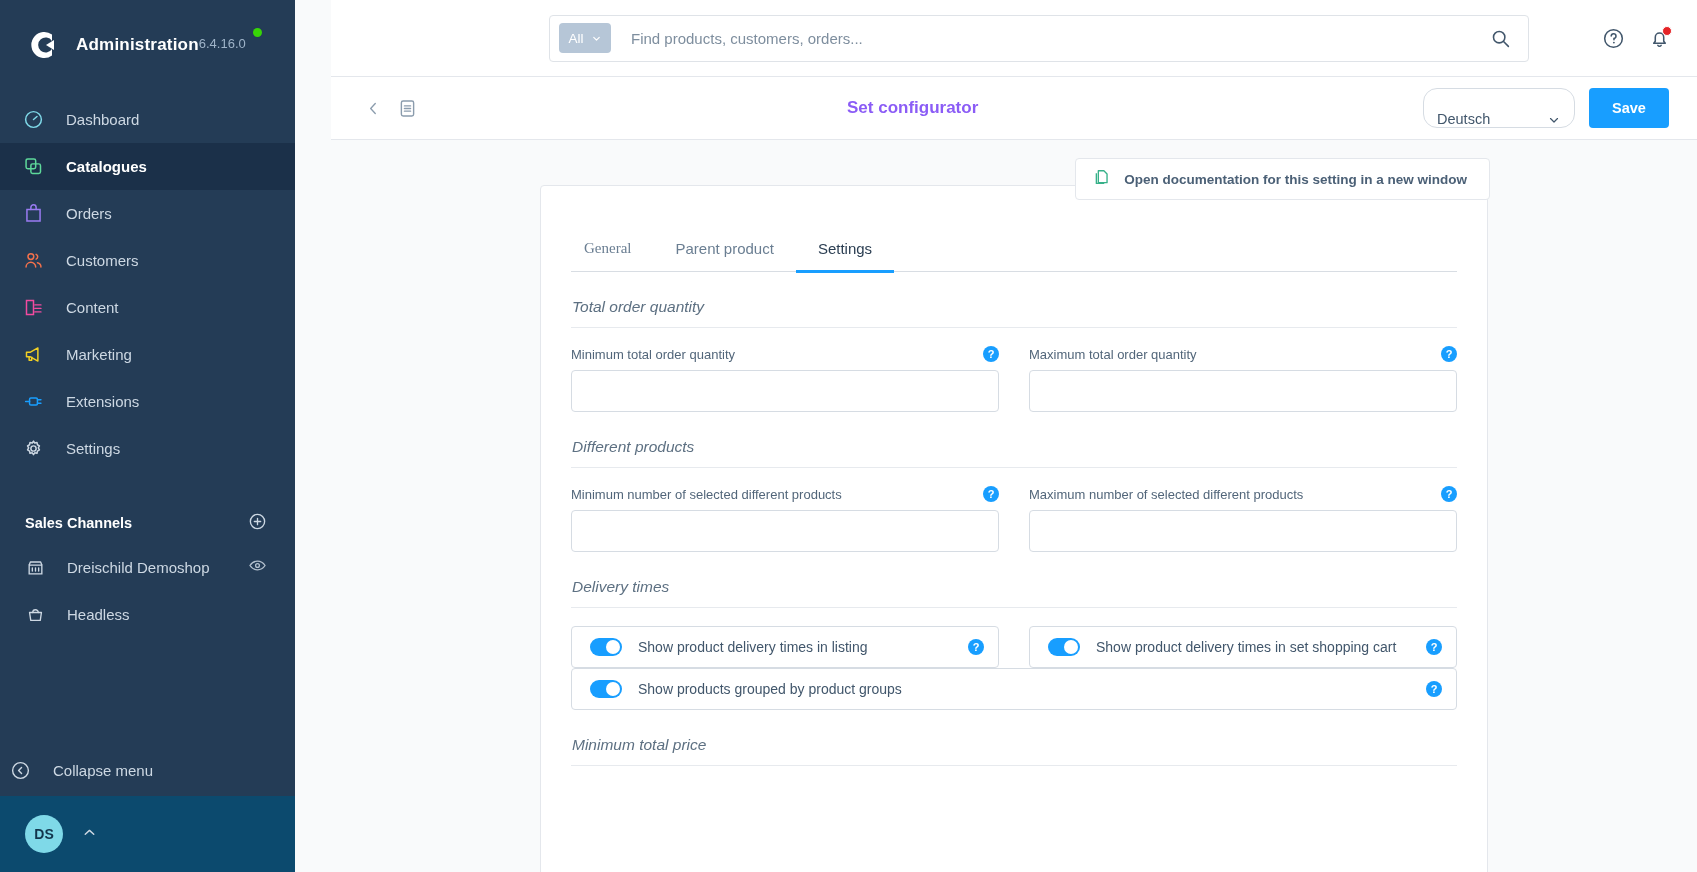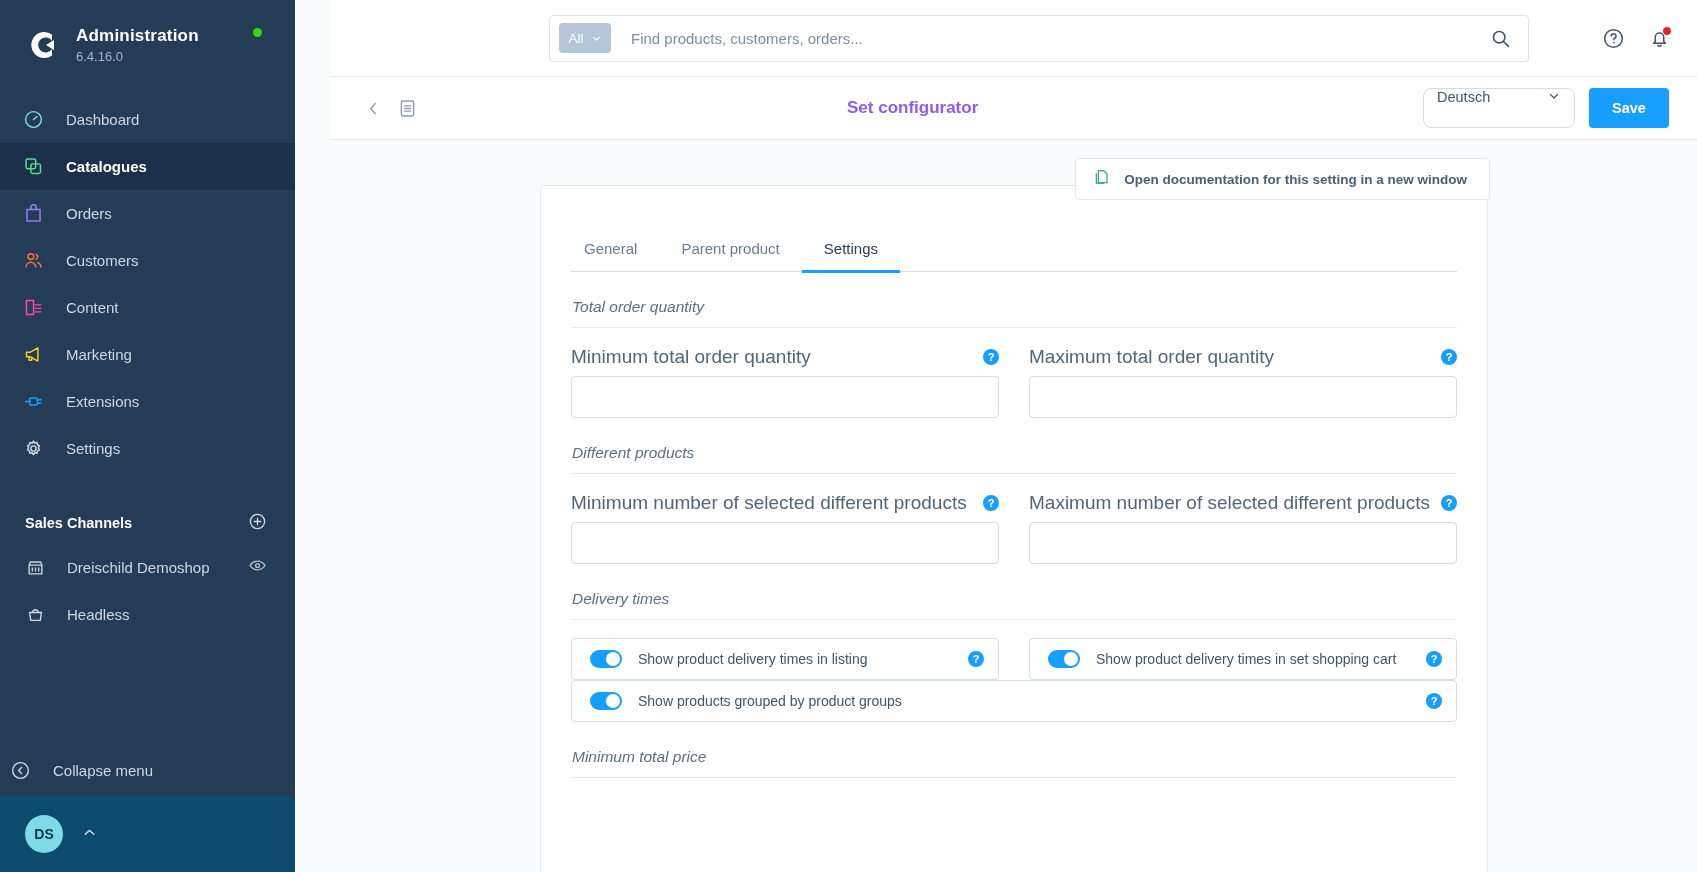--- a/index.html
+++ b/index.html
@@ -23,21 +23,21 @@
     height: 90px;
     display: flex; align-items: center;
     padding: 0 22px;
     position: relative;
   }
   .brand-logo {
     width: 38px; height: 38px;
     flex-shrink: 0;
     margin-right: 16px;
   }
-  .brand-text { display: flex; flex-direction: column; line-height: 1.25; }
+  .brand-text { display: flex; line-height: 1.25; }
   .brand-title { color: #fff; font-size: 17px; font-weight: bold; letter-spacing: .2px; }
   .brand-version { color: #9fb4c9; font-size: 13px; margin-top: 2px; }
   .brand-dot {
     width: 9px; height: 9px; border-radius: 50%;
     background: #37d507;
     position: absolute; right: 33px; top: 28px;
   }
 
   .nav { padding-top: 6px; }
   .nav-item {
@@ -176,23 +176,23 @@
   }
   .smartbar-title {
     position: absolute; left: 516px;
     font-size: 17px; color: #8b5cf6; font-weight: bold;
   }
   .smartbar-actions {
     margin-left: auto; display: flex; align-items: center; gap: 14px;
   }
   .lang-select {
     width: 152px; height: 40px;
-    border: 1px solid #d6dce3; border-radius: 8px;
+    border: 1px solid #d6dce3; border-radius: 14px;
     background: #fff;
-    display: flex; align-items: flex-start; justify-content: space-between;
+    display: flex; align-items: flex-end; justify-content: space-between;
     padding: 0 13px;
     font-size: 14.5px; color: #41566b;
     cursor: pointer;
   }
   .save-btn {
     height: 40px; min-width: 80px;
     background: #189eff; color: #fff;
     border: none; border-radius: 4px;
     font-size: 14.5px; font-weight: bold;
     font-family: "Liberation Sans", sans-serif;
@@ -239,37 +239,37 @@
     margin: 0 0 0 0;
   }
   .tab {
     padding: 10px 22px 13px 22px;
     font-size: 15px; color: #6a7e92;
     cursor: pointer;
     position: relative;
     border-bottom: 3px solid transparent;
     margin-bottom: -2px;
   }
-  .tab:first-child { padding-left: 13px; }
+  .tab:first-child { padding-left: 13px; font-family: Liberation Serif, serif; }
   .tab.active { color: #2b3e52; border-bottom-color: #189eff; }
 
   .sec-title {
     font-size: 15.5px; font-style: italic;
     color: #5d7082;
     padding: 26px 0 11px 1px;
     border-bottom: 1px solid #e7eaee;
     margin-bottom: 18px;
   }
   .grid2 { display: flex; gap: 30px; }
   .field { flex: 1; min-width: 0; }
   .field-label-row {
     display: flex; align-items: center; justify-content: space-between;
     margin-bottom: 8px;
   }
-  .field-label { font-size: 19px; color: #52667a; }
+  .field-label { font-size: 13px; color: #52667a; }
   .help-dot {
     width: 16px; height: 16px; border-radius: 50%;
     background: #189eff; color: #fff;
     font-size: 11px; font-weight: bold;
     display: flex; align-items: center; justify-content: center;
     cursor: pointer; flex-shrink: 0;
   }
   .text-input {
     width: 100%; height: 42px;
     border: 1px solid #d6dce3; border-radius: 4px;

